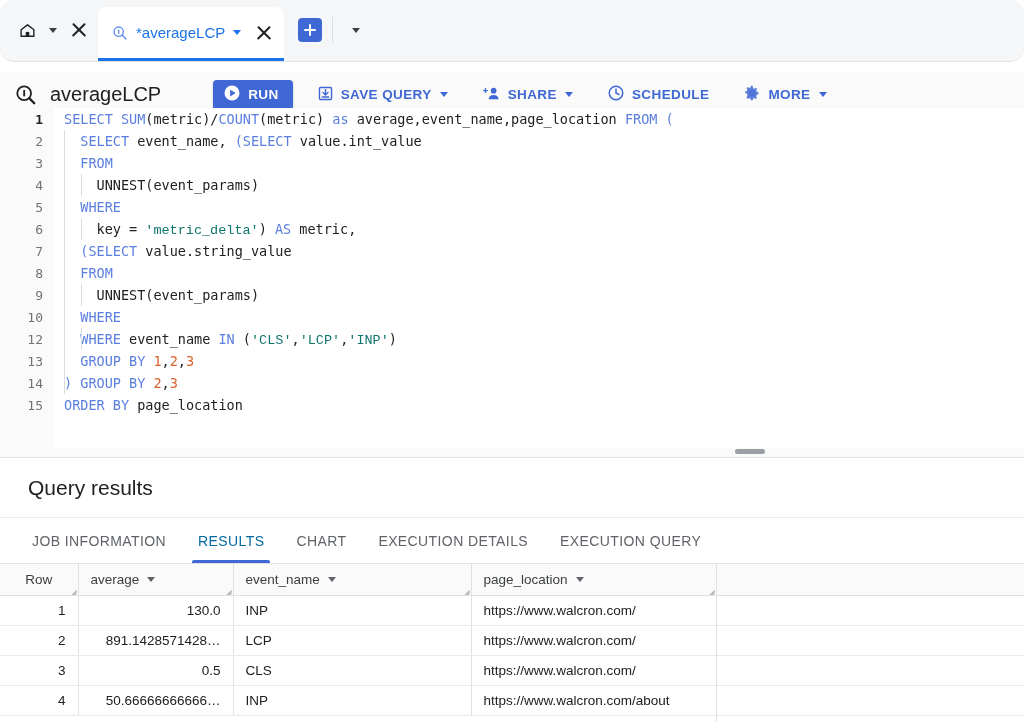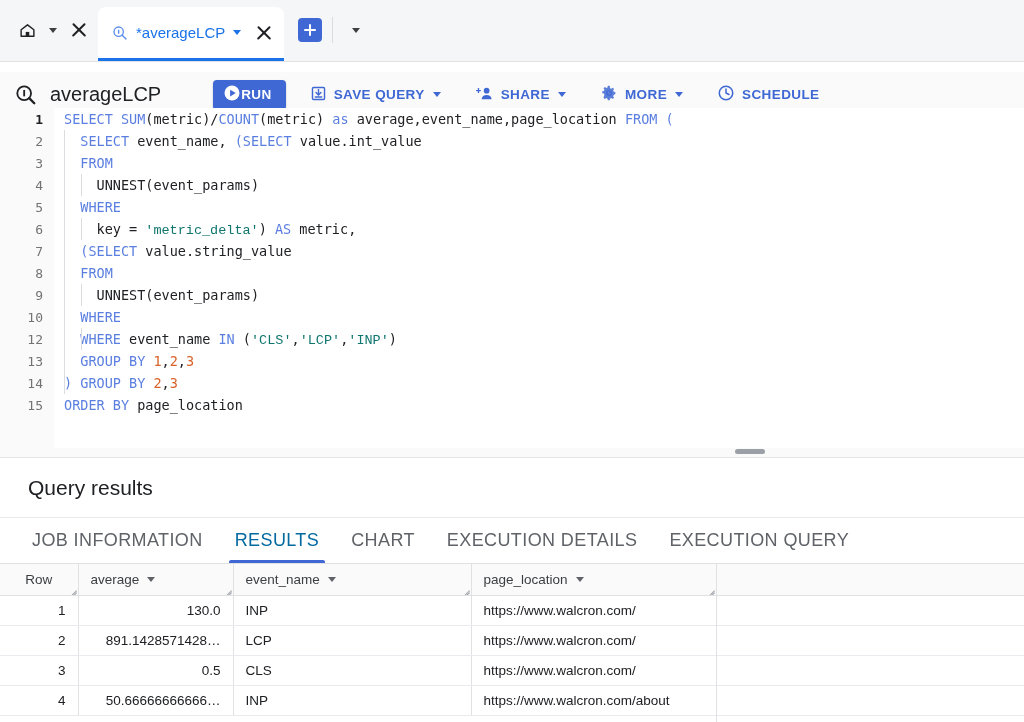--- a/index.html
+++ b/index.html
@@ -10,21 +10,21 @@
     font-family: "Liberation Sans", sans-serif;
     overflow: hidden;
   }
 
   
   #tab-strip {
     position: absolute; left: 0; top: 0;
     width: 1024px; height: 62px;
     background: #f5f6f7;
     border-bottom: 1px solid #e0e1e3;
-    display: flex; align-items: flex-end;
+    display: flex; align-items: flex-end; border-radius: 14px;
   }
   .home-group {
     display: flex; align-items: center;
     height: 62px; padding: 0 6px 0 14px;
     gap: 4px;
   }
   .icon-btn {
     width: 26px; height: 26px;
     display: flex; align-items: center; justify-content: center;
     border-radius: 4px; cursor: pointer;
@@ -100,21 +100,21 @@
   }
   #bq-logo-icon { width:28px; height:28px; display:flex; align-items:center; justify-content:center; }
   #query-name {
     font-size: 20px; color:#202124; margin-left: 10px;
     white-space:nowrap;
   }
   #run-button {
     margin-left: 52px;
     height: 30px; padding: 0 14px 0 10px;
     background:#3f68d4; color:#fff;
-    border-radius:4px; display:flex; align-items:center; 
+    border-radius:4px; display:flex; align-items:center; gap:7px;
     font-size:13.5px; font-weight:600; letter-spacing:.4px;
     cursor:pointer; box-shadow: 0 1px 2px rgba(0,0,0,.25);
   }
   .tb-action {
     display:flex; align-items:center; gap:7px;
     height:30px; padding:0 10px; margin-left:14px;
     color:#3f68d4; font-size:13.5px; font-weight:600; letter-spacing:.4px;
     border-radius:4px; cursor:pointer; white-space:nowrap;
   }
   .tb-action .caret { border-top-color:#3f68d4; margin-left:1px; }
@@ -172,21 +172,21 @@
     border-bottom:1px solid #e8eaed;
   }
   #results-tabs {
     height:46px; display:flex; align-items:stretch;
     padding-left:16px;
     border-bottom:1px solid #e0e1e3;
     background:#fff;
   }
   .rtab {
     display:flex; align-items:center; padding:0 16px;
-    font-size:18px; color:#5f6368; letter-spacing:.4px;
+    font-size:14px; color:#5f6368; letter-spacing:.4px;
     cursor:pointer; position:relative; white-space:nowrap;
   }
   .rtab.active { color:#0369a1; font-weight:500;align-items:center; }
   .rtab.active::after {
     content:""; position:absolute; left:10px; right:10px; bottom:0;
     height:3px; background:#3f68d4; border-radius:2px 2px 0 0;
   }
 
   
   #results-table {
@@ -317,37 +317,37 @@
         <rect x="1" y="7" width="7" height="1.8" rx=".6"></rect>
         <rect x="3.6" y="4.4" width="1.8" height="7" rx=".6"></rect>
       </svg>
     </span>
     <span>SHARE</span>
     <span class="caret"></span>
   </div>
 
   <div class="tb-action">
     <span>
+      <svg width="18" height="18" viewBox="0 0 24 24" fill="none" stroke="#3f68d4" stroke-width="2">
+        <circle cx="12" cy="12" r="9"></circle>
+        <polyline points="12,6.8 12,12 16,14" stroke-linecap="round" stroke-linejoin="round"></polyline>
+      </svg>
+    </span>
+    <span>SCHEDULE</span>
+  </div>
+
+  <div class="tb-action">
+    <span>
       <svg width="18" height="18" viewBox="0 0 24 24" fill="#3f68d4">
         <path d="M12 8.2a3.8 3.8 0 100 7.6 3.8 3.8 0 000-7.6zm0 6a2.2 2.2 0 110-4.4 2.2 2.2 0 010 4.4z"></path>
         <path d="M20.5 13.2l-.03-2.4 -2.2-.5a6.6 6.6 0 00-.7-1.7l1.2-1.9 -1.7-1.7 -1.9 1.2a6.6 6.6 0 00-1.7-.7L12.9 2.3h-2.4l-.5 2.2a6.6 6.6 0 00-1.7.7L6.4 4 4.7 5.7l1.2 1.9a6.6 6.6 0 00-.7 1.7l-2.2.5v2.4l2.2.5c.15.6.4 1.16.7 1.7L4.7 18.3l1.7 1.7 1.9-1.2c.54.3 1.1.55 1.7.7l.5 2.2h2.4l.5-2.2c.6-.15 1.16-.4 1.7-.7l1.9 1.2 1.7-1.7 -1.2-1.9c.3-.54.55-1.1.7-1.7z" opacity=".85"></path>
       </svg>
     </span>
     <span>MORE</span>
     <span class="caret"></span>
-  </div>
-
-  <div class="tb-action">
-    <span>
-      <svg width="18" height="18" viewBox="0 0 24 24" fill="none" stroke="#3f68d4" stroke-width="2">
-        <circle cx="12" cy="12" r="9"></circle>
-        <polyline points="12,6.8 12,12 16,14" stroke-linecap="round" stroke-linejoin="round"></polyline>
-      </svg>
-    </span>
-    <span>SCHEDULE</span>
   </div>
 </div>
 
 <div id="sql-editor">
   <div id="gutter"></div>
   <div id="code-lines">
       <div class="code-row current">
         <span class="lineno">1</span>
         <span class="code-text"><span class="kw">SELECT</span> <span class="kw">SUM</span>(metric)/<span class="kw">COUNT</span>(metric) <span class="kw">as</span> average,event_name,page_location <span class="kw">FROM</span> <span class="kw">(</span></span>
       </div>

